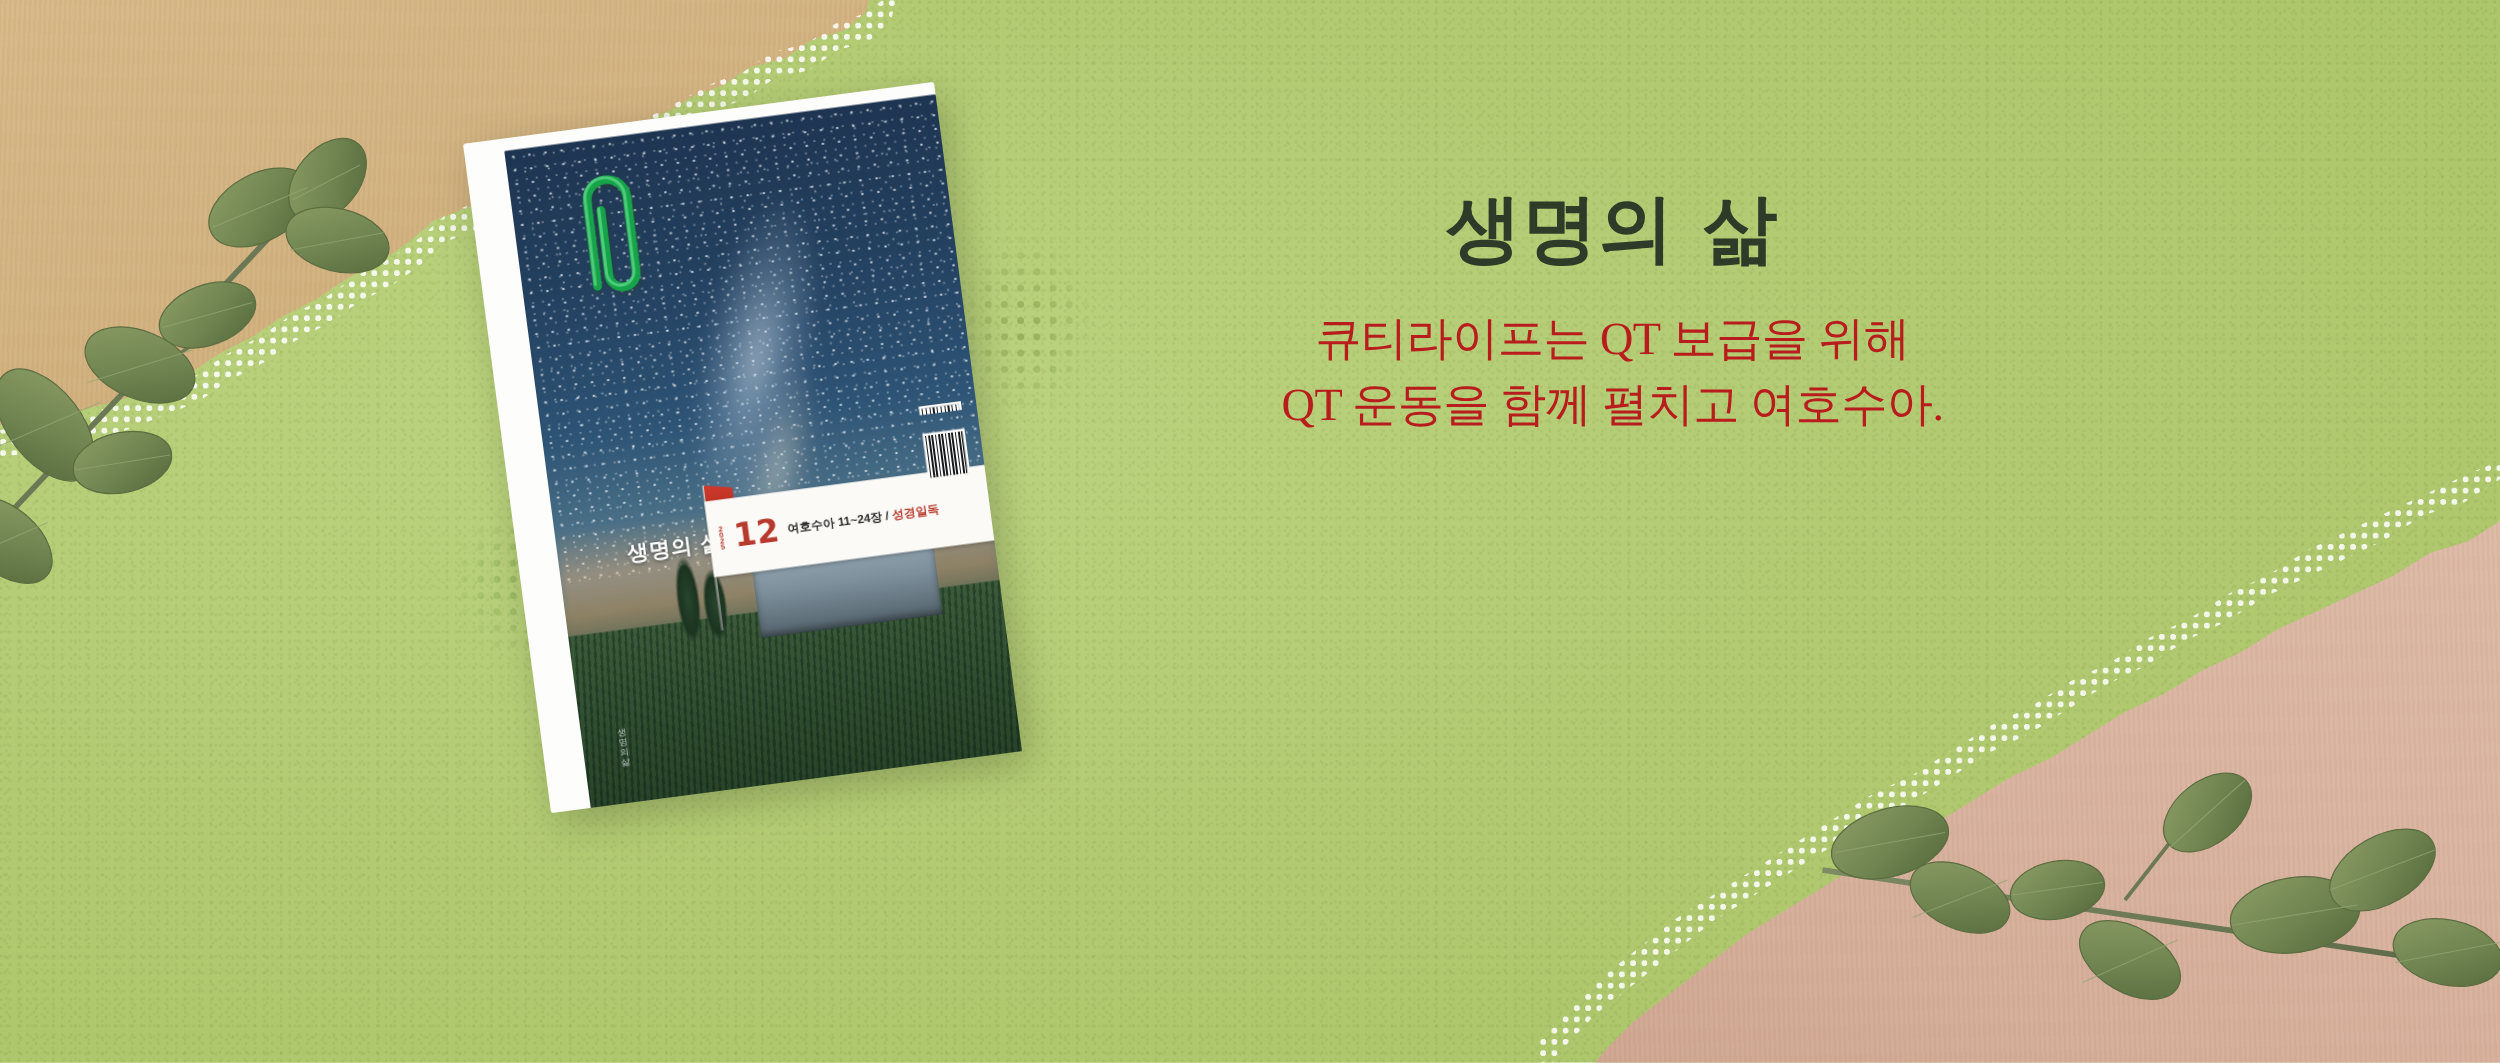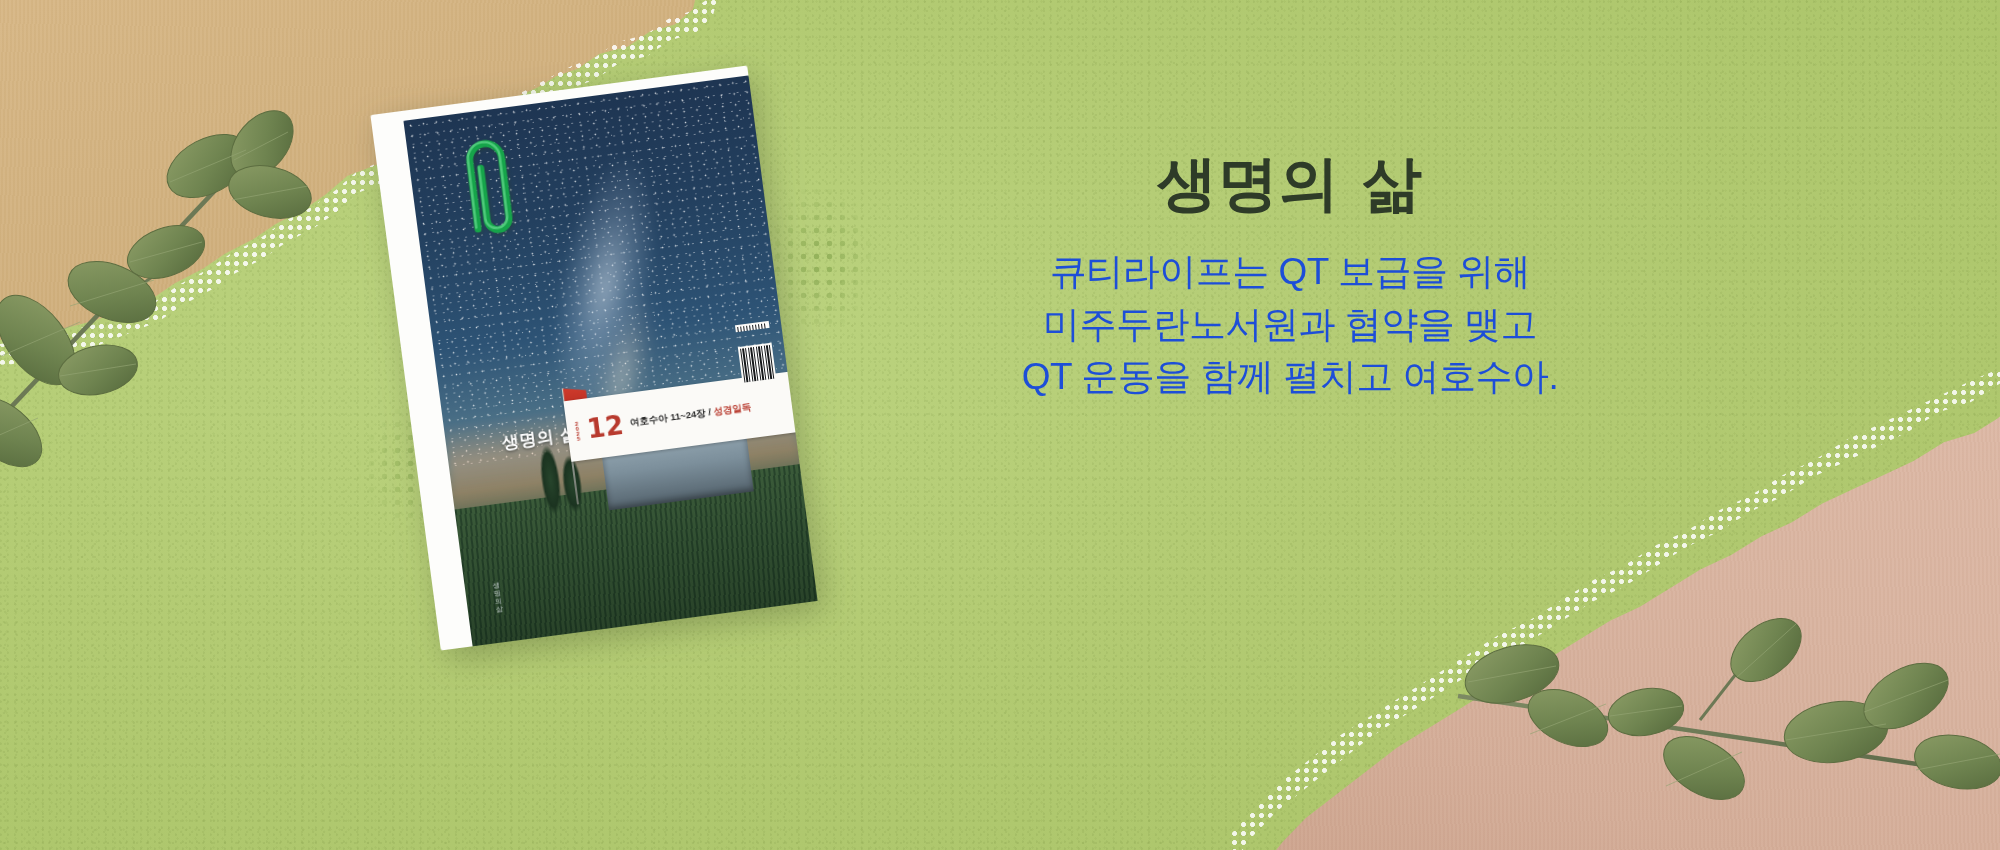--- a/index.html
+++ b/index.html
@@ -261,22 +261,22 @@
     position:absolute;left:700px;top:150px;width:1180px;
     text-align:center;
   }
   .copy-title{
     font-size:60px;font-weight:700;color:#2e3b28;letter-spacing:1px;
     line-height:1.1;margin:0 0 30px 0;
     font-family:"DejaVu Sans","Liberation Sans",sans-serif;
   }
   .copy-body{margin:0;}
   .copy-line{
-    font-size:37px;color:#1d4ed8;line-height:1.42;letter-spacing:-.5px;
-    font-family:Liberation Sans, sans-serif;
+    font-size:37px;color:#b91c1c;line-height:1.42;letter-spacing:-.5px;
+    font-family:Liberation Serif, serif;
     white-space:nowrap;
   }
 </style>
 </head>
 <body>
 
 <div class="stage">
 
   <div class="green-base"></div>
   <div class="green-noise"></div>
@@ -389,18 +389,17 @@
 
   <svg class="clip" viewBox="0 0 70 110">
     <path d="M24 96 L24 28 A16 16 0 0 1 56 28 L56 88 A11 11 0 0 1 34 88 L34 36" fill="none" stroke="#16a44a" stroke-width="7" stroke-linecap="round"></path>
     <path d="M24 96 L24 28 A16 16 0 0 1 56 28 L56 88 A11 11 0 0 1 34 88 L34 36" fill="none" stroke="#5ed488" stroke-width="2.4" stroke-linecap="round" transform="translate(-1.6,-1.6)" opacity=".8"></path>
   </svg>
 
   <div class="copy">
     <h1 class="copy-title">생명의 삶</h1>
     <div class="copy-body">
       <div class="copy-line">큐티라이프는 QT 보급을 위해</div>
-      <div class="copy-line">미주두란노서원과 협약을 맺고</div>
       <div class="copy-line">QT 운동을 함께 펼치고 여호수아.</div>
     </div>
   </div>
 
 </div>
 
 </body></html>

